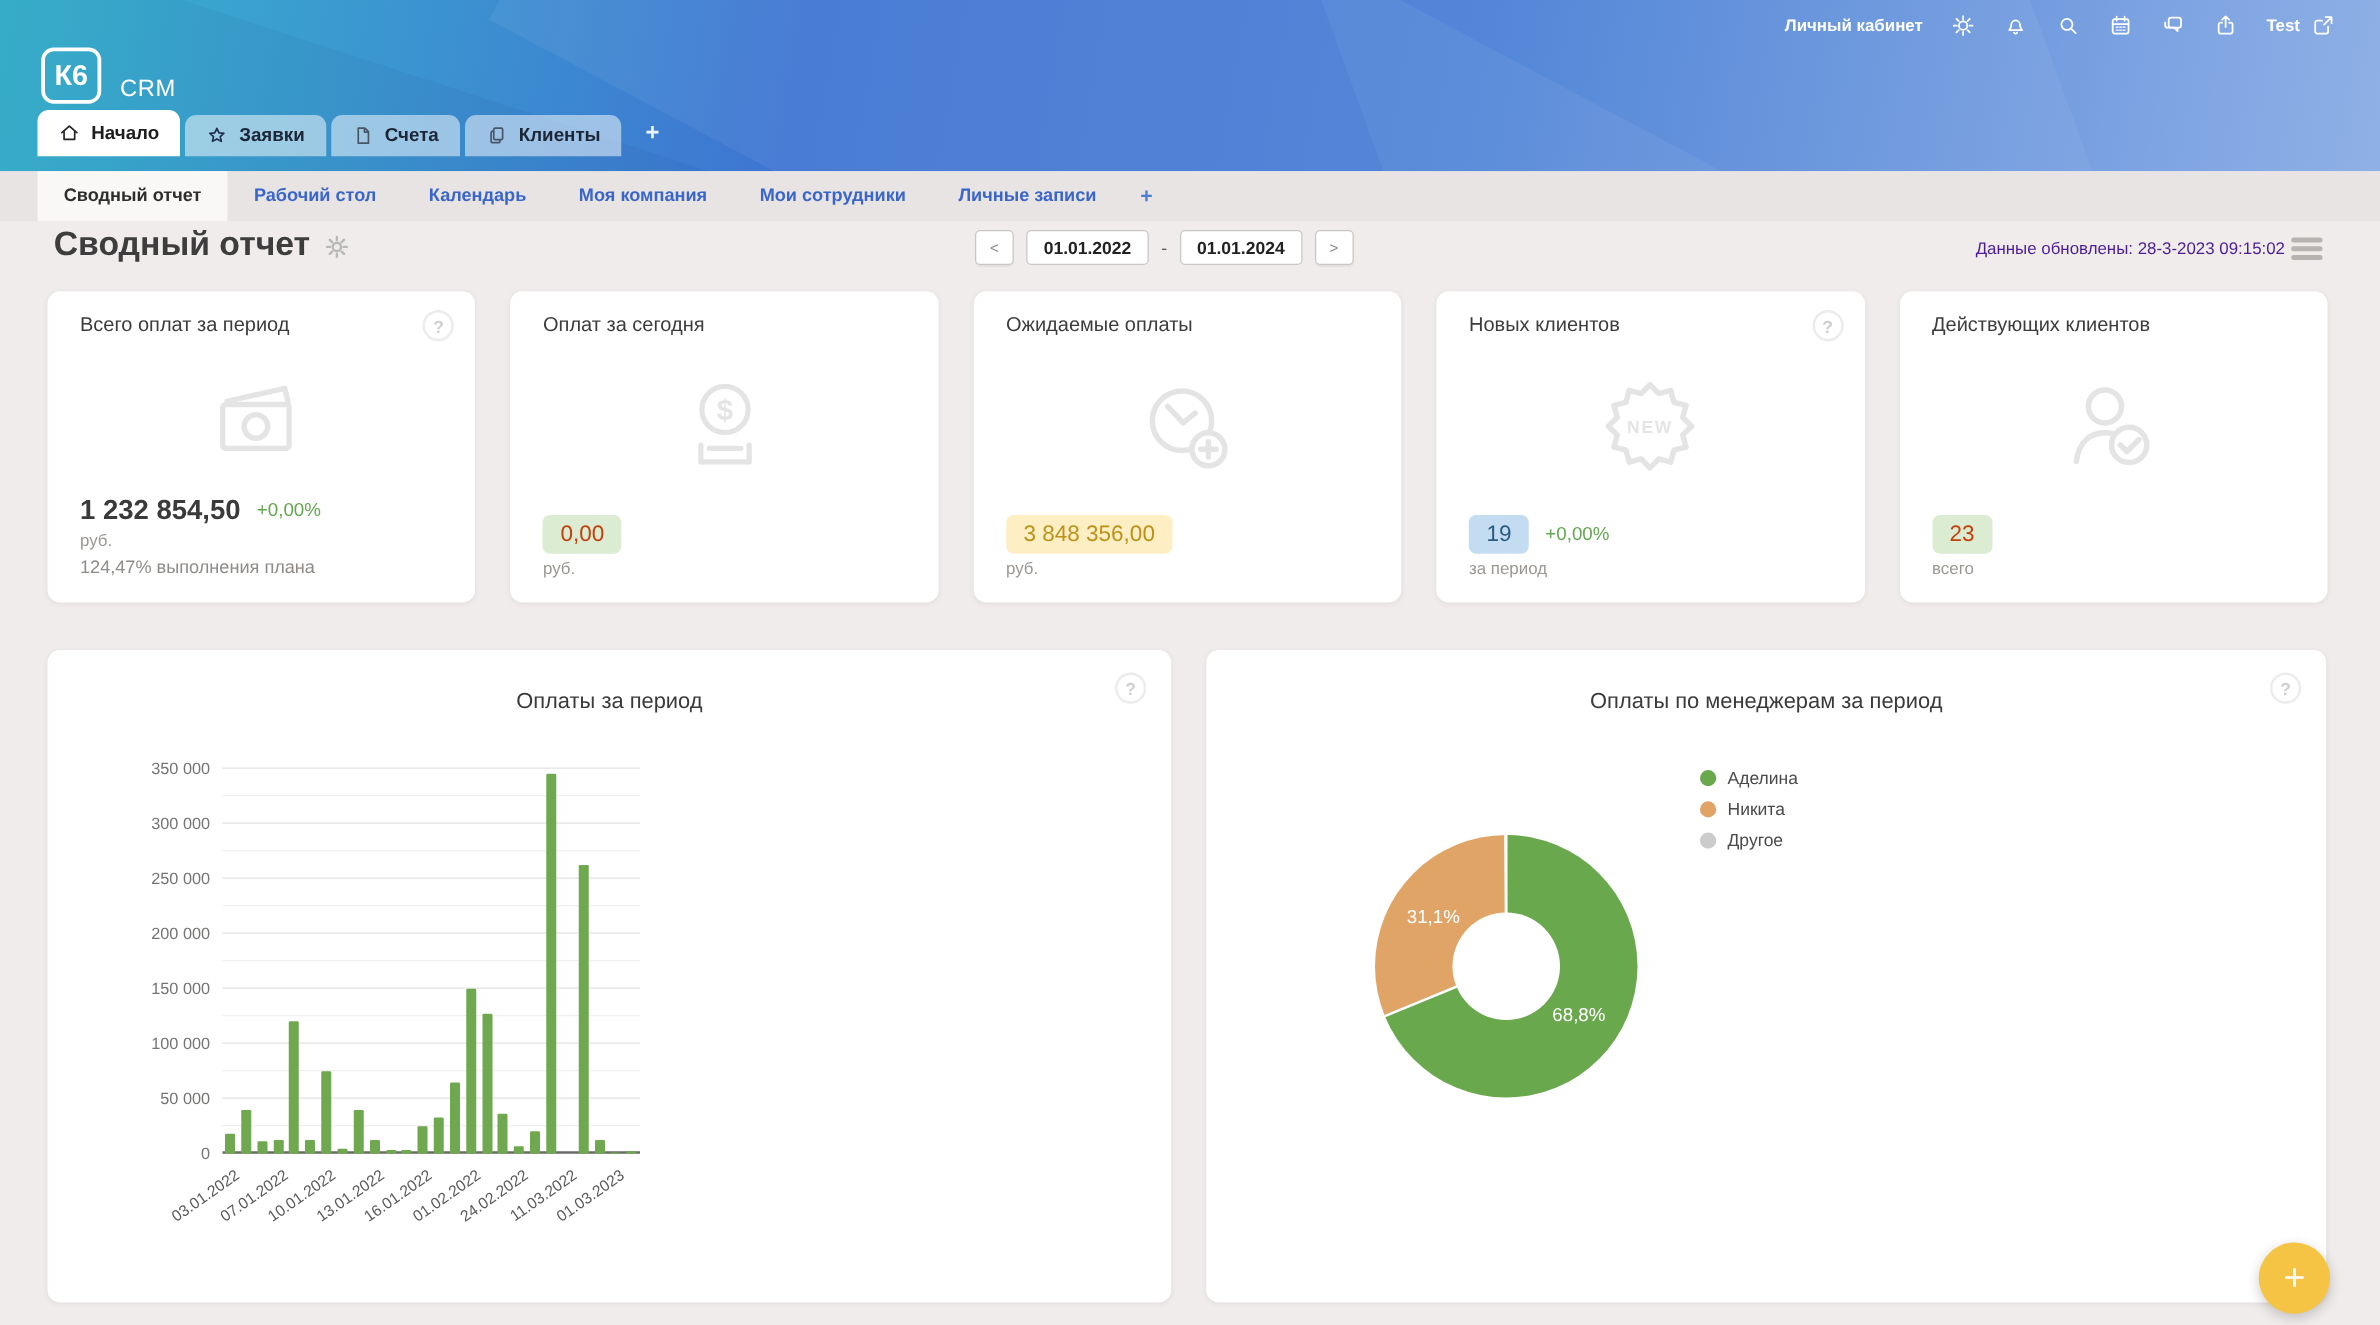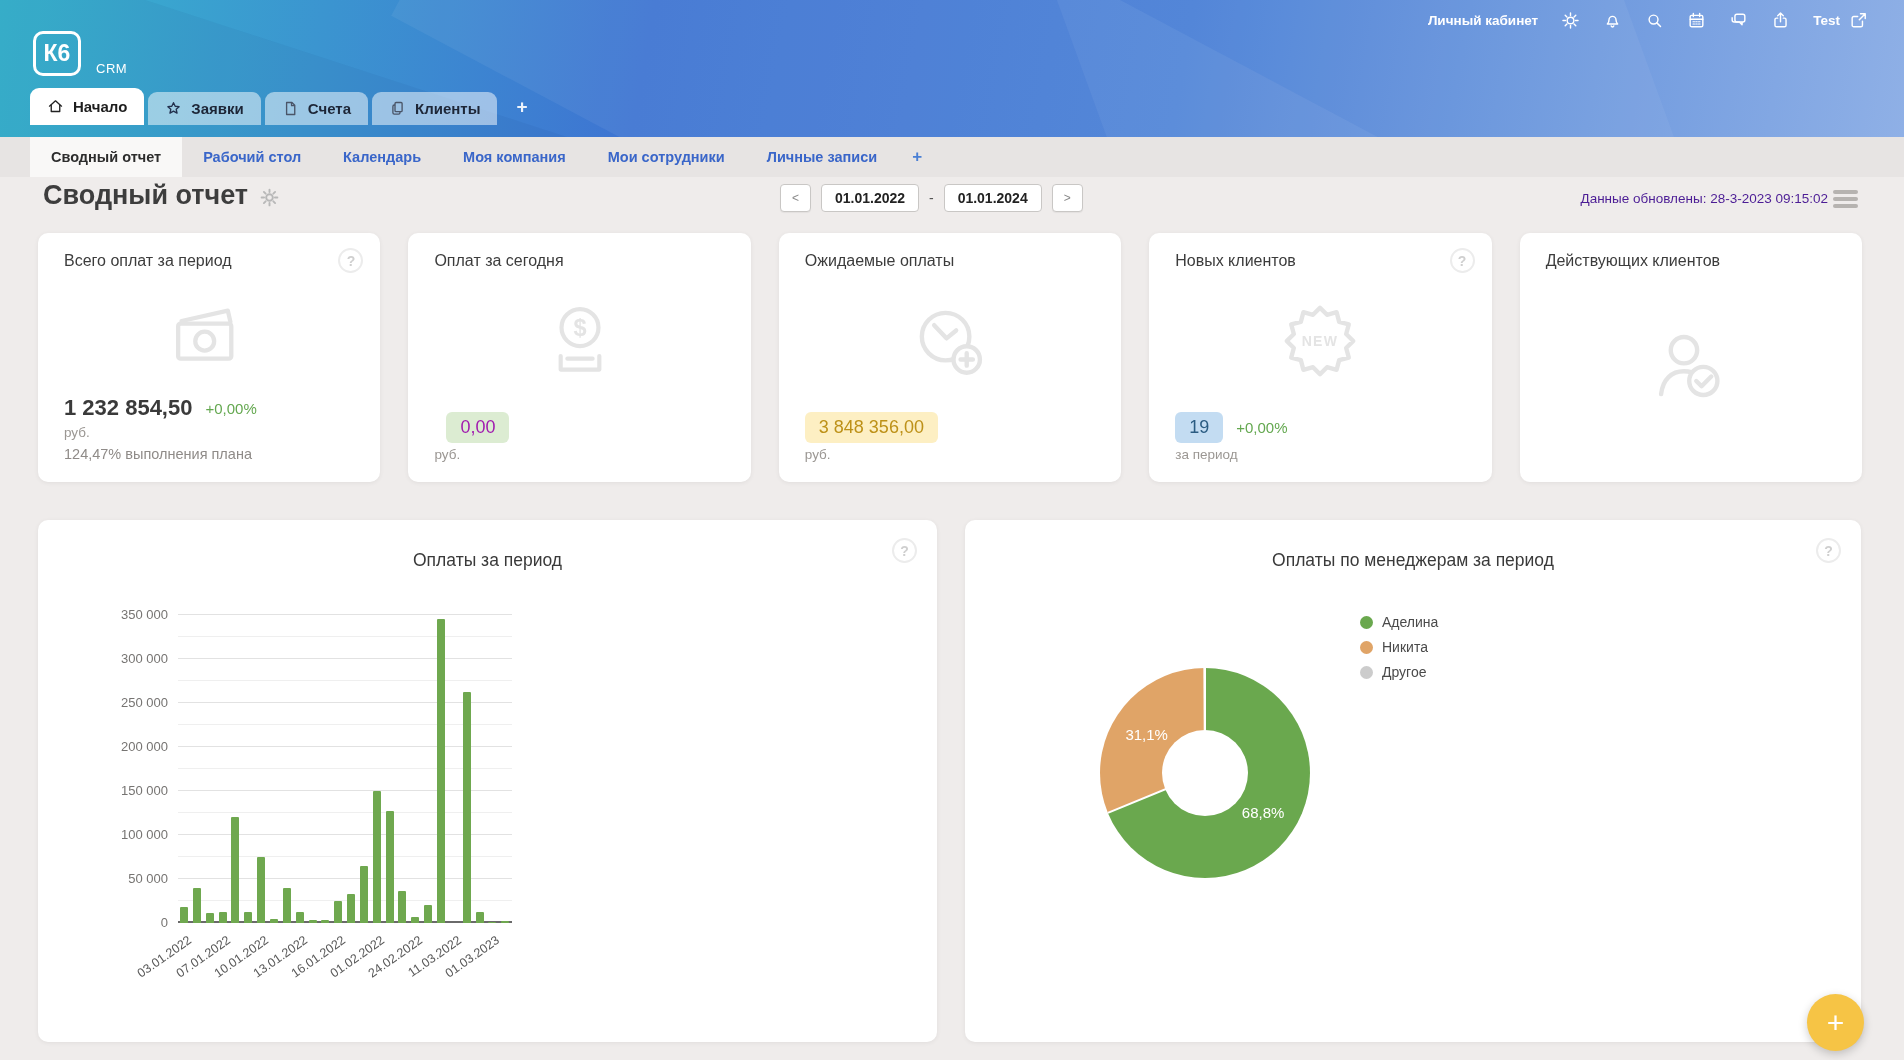--- a/index.html
+++ b/index.html
@@ -15,21 +15,21 @@
     position:absolute; top:0; left:0; width:1904px; height:137px;
     background: linear-gradient(100deg,#38b5ce 0%,#3e74d2 34%,#4a80d6 62%,#8fb0e6 100%);
     overflow:hidden;
   }
   .hf1 { position:absolute; left:22%; top:-70%; width:50%; height:260%; background:rgba(255,255,255,0.06); transform:rotate(28deg); }
   .hf2 { position:absolute; left:58%; top:-90%; width:28%; height:300%; background:rgba(255,255,255,0.05); transform:rotate(-20deg); }
   .hf3 { position:absolute; left:-6%; top:30%; width:38%; height:220%; background:rgba(10,30,90,0.05); transform:rotate(18deg); }
   .logo { position:absolute; left:33px; top:25px; display:flex; align-items:flex-end; gap:15px; color:#fff; }
   .logo-box { width:48px; height:45px; border:3px solid #fff; border-radius:10px;
     display:flex; align-items:center; justify-content:center; font-size:23px; font-weight:bold; }
-  .logo-crm { font-size:13px; letter-spacing:.5px;margin-top:36px; }
+  .logo-crm { font-size:19px; letter-spacing:.5px;margin-top:36px; }
   .topbar { position:absolute; right:36px; top:5px; display:flex; align-items:center; gap:23px; color:#fff; height:30px; }
   .tb-label { font-size:13.5px; font-weight:bold; cursor:pointer; }
   .tb-icon { width:19px; height:19px; display:block; cursor:pointer; }
   .tb-user { display:flex; align-items:center; gap:9px; }
   
   .tabs { position:absolute; left:30px; bottom:12px; display:flex; align-items:flex-end; gap:4px; }
   .tab { height:33px; display:flex; align-items:center; gap:9px; padding:0 17px;
     border-radius:9px 9px 0 0; background:rgba(255,255,255,0.5); color:#1d2637;
     font-size:15px; font-weight:bold; cursor:pointer; }
   .tab.active { background:#fff; color:#1e1e1e; height:37px; }
@@ -66,21 +66,21 @@
   .help { position:absolute; top:15px; right:17px; width:25px; height:25px; border:2px solid #ececec;
     border-radius:50%; color:#cfcfcf; font-weight:bold; font-size:14px;
     display:flex; align-items:center; justify-content:center; cursor:pointer; background:#fff; }
   .card-icon { flex:1; display:flex; align-items:center; justify-content:center; }
   .value-row { display:flex; align-items:center; gap:13px; }
   .big-value { font-size:22px; font-weight:bold; color:#3a3a3a; }
   .change { font-size:15px; color:#64a850; }
   .unit { font-size:13.5px; color:#9b9793; margin-top:4px; }
   .sub { font-size:14.5px; color:#8f8b88; margin-top:6px; }
   .badge { display:inline-block; padding:5px 14px; border-radius:6px; font-size:18px; }
-  .badge.green  { background:#dcecd2; color:#a21caf;margin-left:12px; }
+  .badge.green  { background:#dcecd2; color:#c2410c; }
   .badge.yellow { background:#fdefc3; color:#bd9118; }
   .badge.blue   { background:#c3dcf2; color:#2b5c82; }
   
   .panel { position:absolute; top:520px; height:522px; background:#fff; border-radius:10px;
     box-shadow:0 1px 4px rgba(60,60,60,0.08); }
   .panel-left  { left:38px;  width:899px; }
   .panel-right { left:965px; width:896px; }
   .panel-title { position:absolute; top:30px; left:0; right:0; text-align:center;
     font-size:17.5px; color:#3a3a3a; }
   
@@ -297,20 +297,24 @@
 
   <div class="card">
     <div class="card-title">Действующих клиентов</div>
     <div class="card-icon">
       <svg class="big-icon" width="88" height="82" viewBox="0 0 100 92">
           <circle cx="42" cy="28" r="15"></circle>
           <path d="M16 78c2-17 12-26 26-26 6 0 11 1.5 15 4.5"></path>
           <circle cx="64" cy="63" r="16" fill="#fff"></circle>
           <path d="M56 63l6 6 11-11"></path>
         </svg>
+    </div>
+    <div>
+      <span class="badge green">23</span>
+      <div class="unit">всего</div>
     </div>
   </div>
 </div>
 
 <div class="panel panel-left">
   <div class="panel-title">Оплаты за период</div>
   <div class="help" style="top:18px; right:20px;">?</div>
   <div class="barchart">
     <div id="yticks">
         <div class="ytick" style="top: 300px;">0</div>

